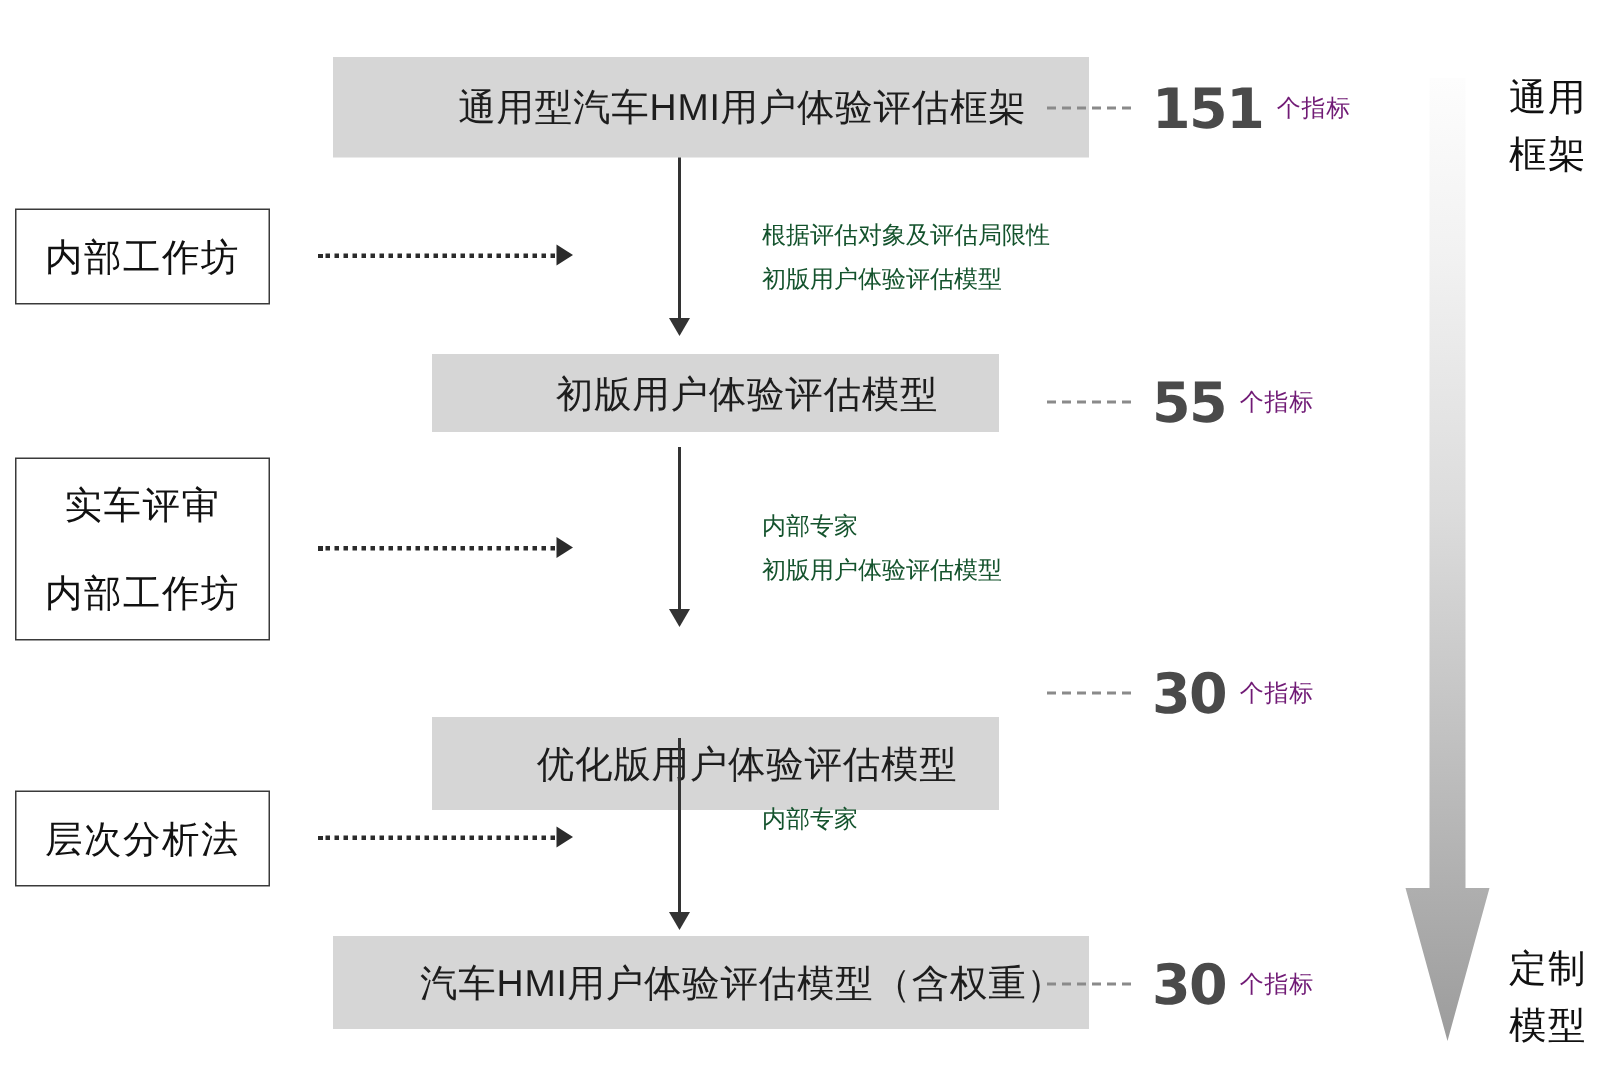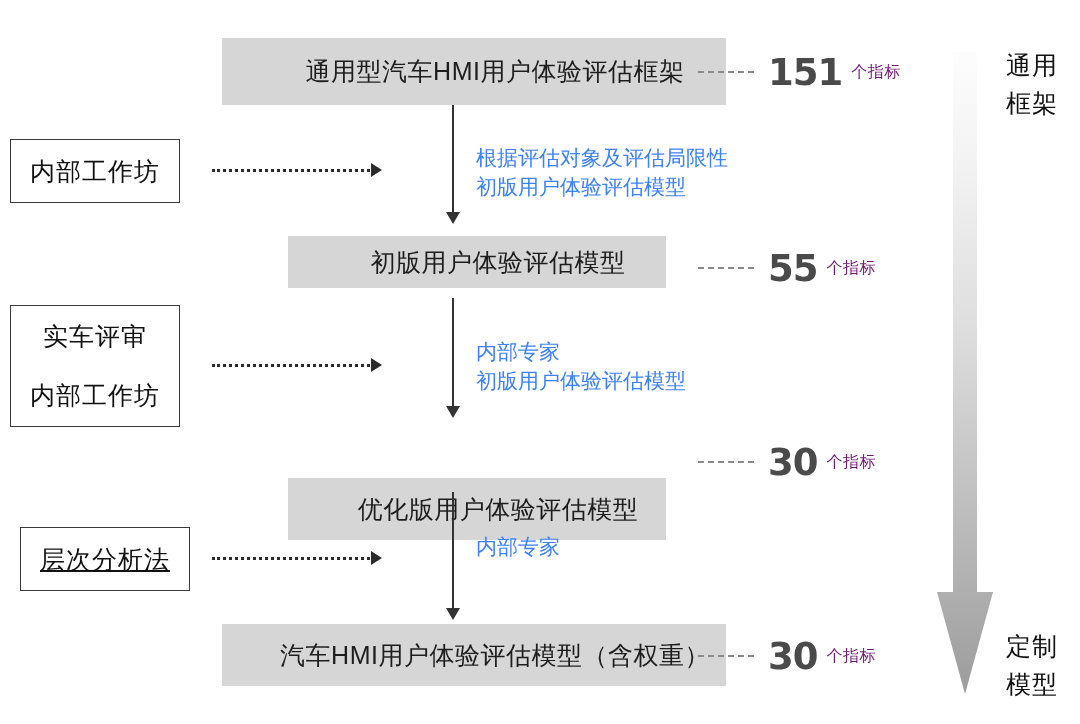--- a/index.html
+++ b/index.html
@@ -88,24 +88,25 @@
     width: 0;
     height: 0;
     border-top: 12px solid #333333;
     border-left: 7px solid transparent;
     border-right: 7px solid transparent;
   }
 
   
   .step-note {
     position: absolute;
-    color: #3b82f6;
-    font-size: 21px;
+    color: #14532d;
+    font-size: 16px;
     line-height: 29px;
     white-space: nowrap;
+    margin-left: 32px;
   }
 
   
   .count-group {
     position: absolute;
     display: flex;
     align-items: center;
     height: 40px;
   }
   .count-group .leader {
@@ -223,21 +224,21 @@
 
   <div class="v-arrow" style="left:446px; top:492px; height:128px;">
     <span class="vline"></span>
     <span class="vhead"></span>
   </div>
 
   <div class="step-note" style="left:476px; top:532px;">
     <div>内部专家</div>
   </div>
 
-  <div class="method-box" style="left:20px; top:527px; width:168px; height:62px;text-decoration:underline;">
+  <div class="method-box" style="left:10px; top:527px; width:168px; height:62px;">
     <div class="line">层次分析法</div>
   </div>
 
   <div class="dotted-arrow" style="left:212px; top:551px; width:170px;">
     <span class="dline"></span>
     <span class="dhead"></span>
   </div>
 
   <div class="stage-box" style="left:222px; top:624px; width:462px; height:62px;">
     <span>汽车HMI用户体验评估模型（含权重）</span>

